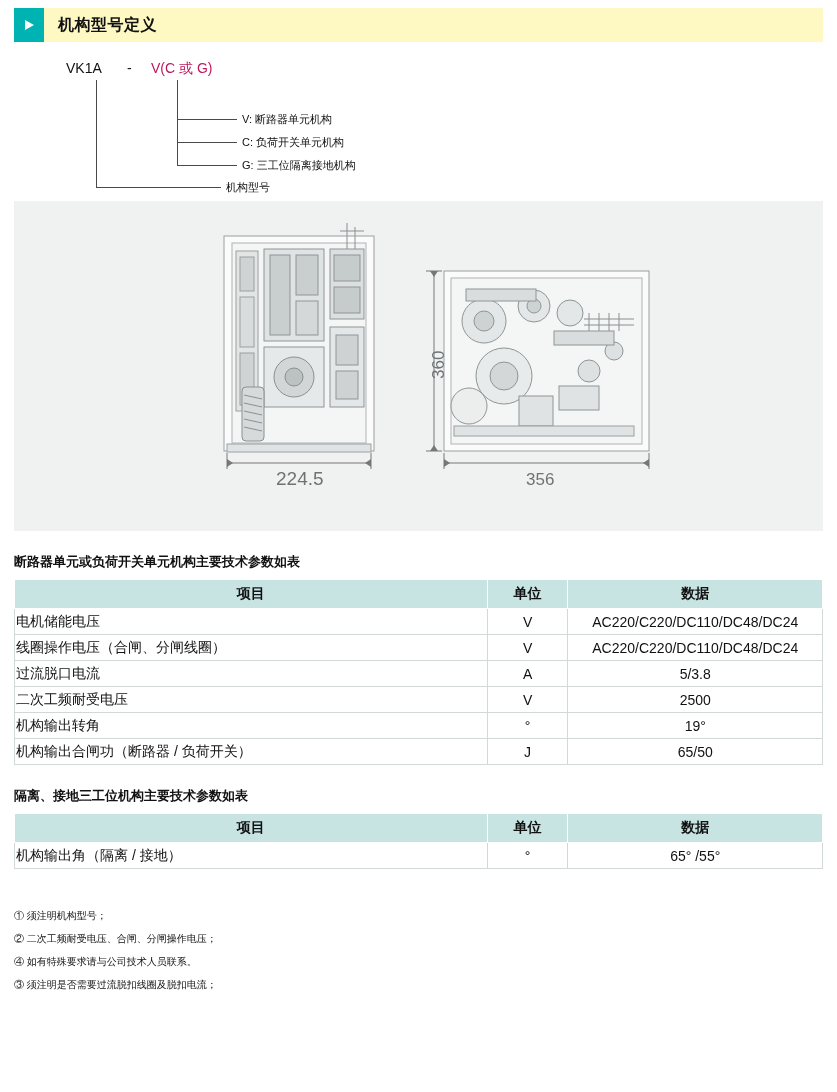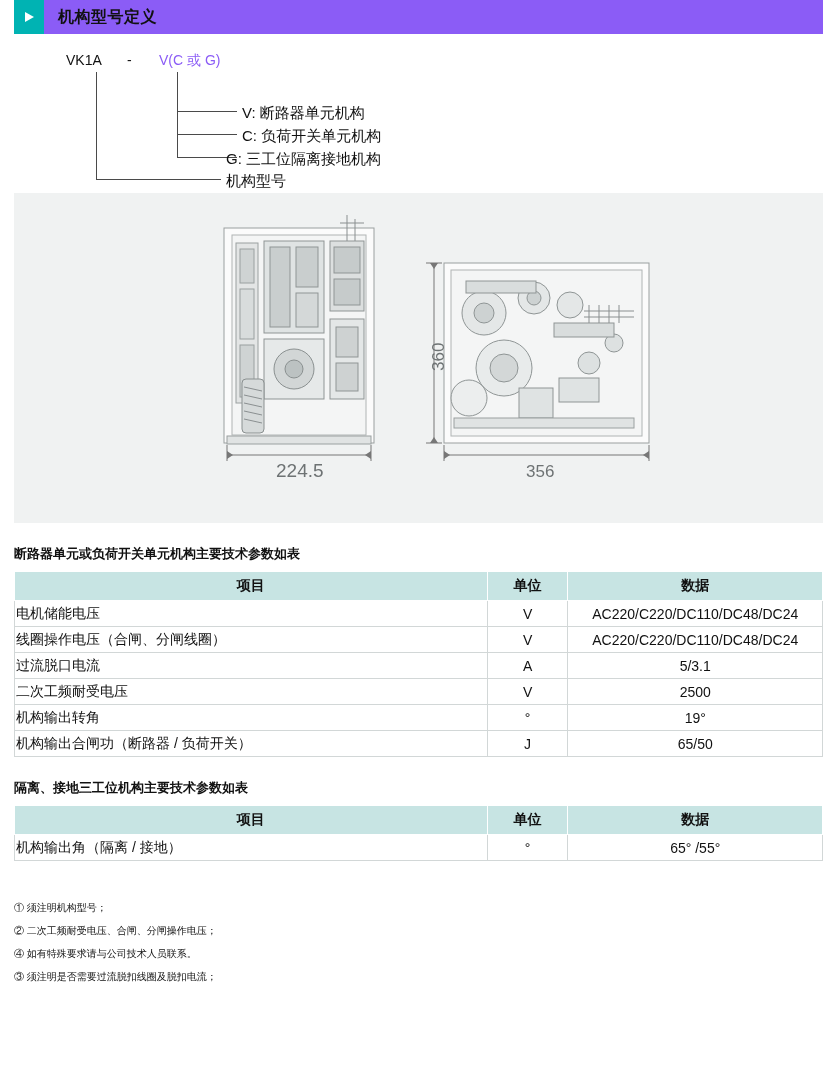--- a/index.html
+++ b/index.html
@@ -20,22 +20,23 @@
     width: 837px;
     height: 1092px;
     box-sizing: border-box;
     padding: 0 14px;
   }
 
   
   .section-header {
     display: flex;
     align-items: center;
-    background: #8b5cf6;
+    background: #fef9c3;
     height: 34px;
+    margin-top: 8px;
   }
   .section-header .marker {
     width: 30px;
     height: 34px;
     background: #00b3b3;
     display: flex;
     align-items: center;
     justify-content: center;
     flex: 0 0 auto;
   }
@@ -62,34 +63,34 @@
     color: #111;
   }
   .model-def .dash {
     position: absolute;
     left: 113px;
     top: 8px;
     font-size: 14px;
   }
   .model-def .code-right {
     position: absolute;
-    left: 145px;
+    left: 137px;
     top: 8px;
     font-size: 14px;
-    color: #8b5cf6;
+    color: #be185d;
   }
   .legend {
     position: absolute;
-    font-size: 15px;
+    font-size: 11px;
     color: #111;
     white-space: nowrap;
   }
   .lg1 { left: 228px; top: 60px; }
   .lg2 { left: 228px; top: 83px; }
-  .lg3 { left: 212px; top: 106px; }
+  .lg3 { left: 228px; top: 106px; }
   .lg4 { left: 212px; top: 128px; }
 
   .ln { position: absolute; background: #4a4a4a; }
   .ln.h { height: 1px; }
   .ln.v { width: 1px; }
 
   
   .image-panel {
     margin-top: 14px;
     background: #f0f2f2;
@@ -291,21 +292,21 @@
         <td class="val">AC220/C220/DC110/DC48/DC24</td>
       </tr>
       <tr>
         <td class="item">线圈操作电压（合闸、分闸线圈）</td>
         <td class="mid">V</td>
         <td class="val">AC220/C220/DC110/DC48/DC24</td>
       </tr>
       <tr>
         <td class="item">过流脱口电流</td>
         <td class="mid">A</td>
-        <td class="val">5/3.1</td>
+        <td class="val">5/3.8</td>
       </tr>
       <tr>
         <td class="item">二次工频耐受电压</td>
         <td class="mid">V</td>
         <td class="val">2500</td>
       </tr>
       <tr>
         <td class="item">机构输出转角</td>
         <td class="mid">°</td>
         <td class="val">19°</td>

